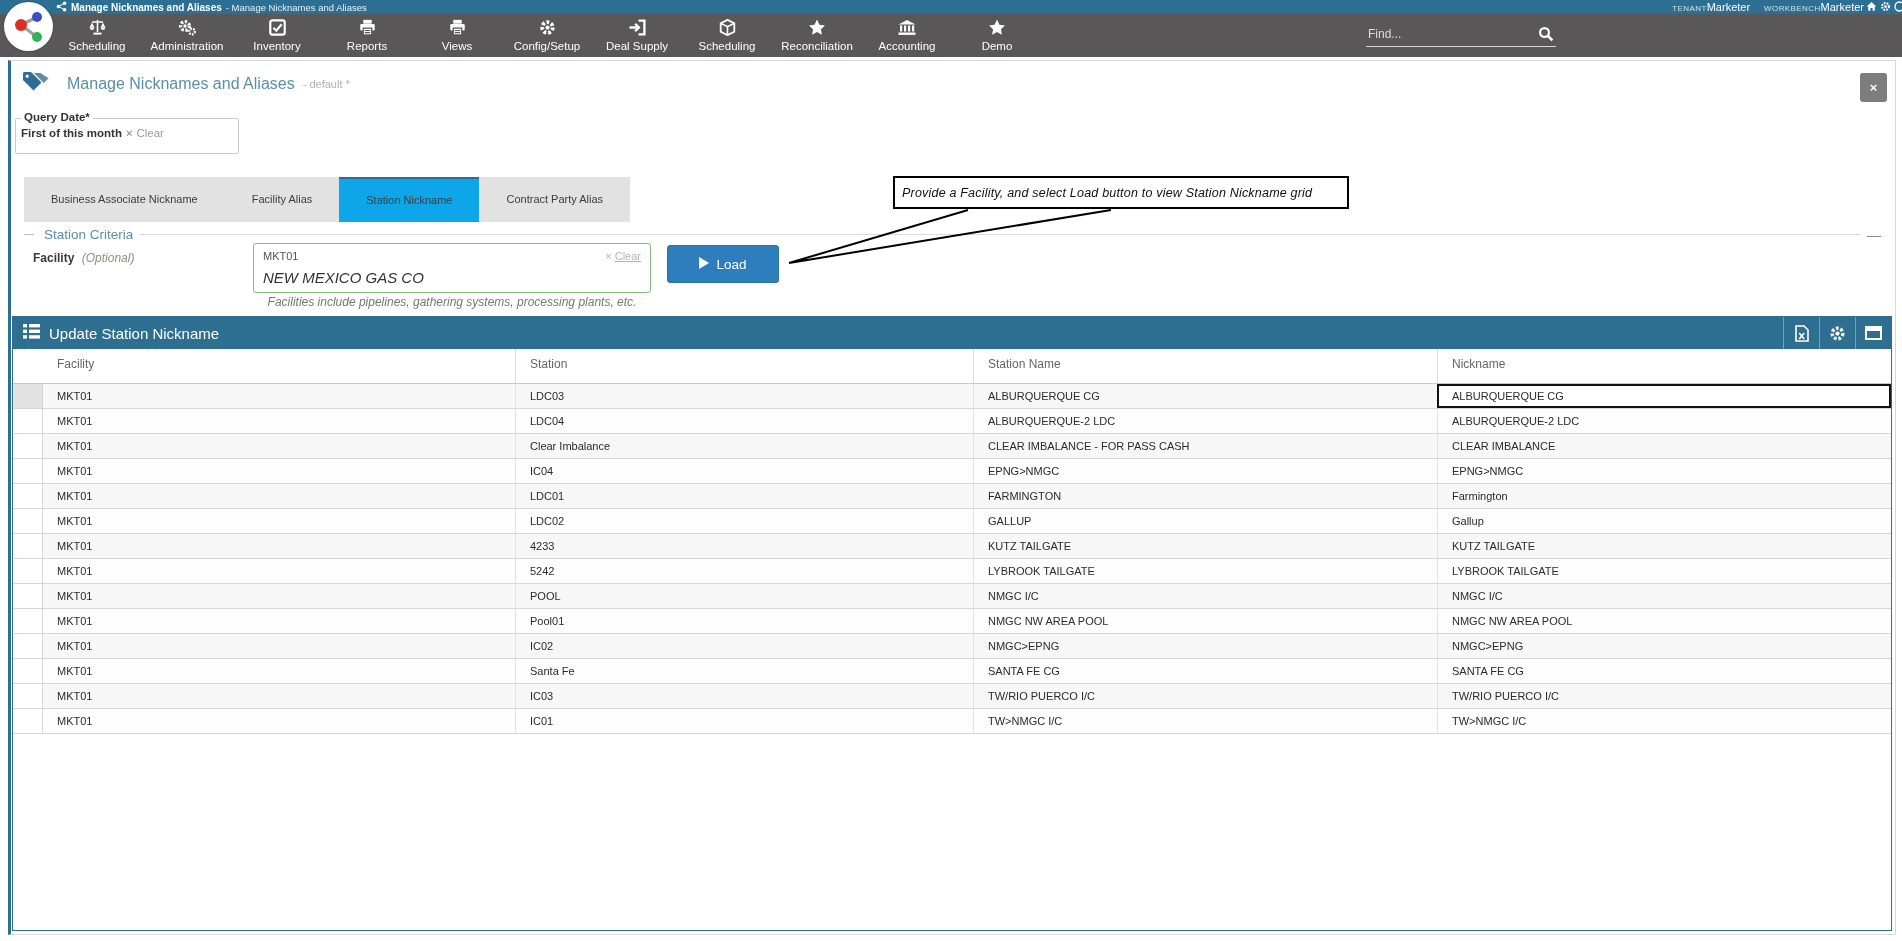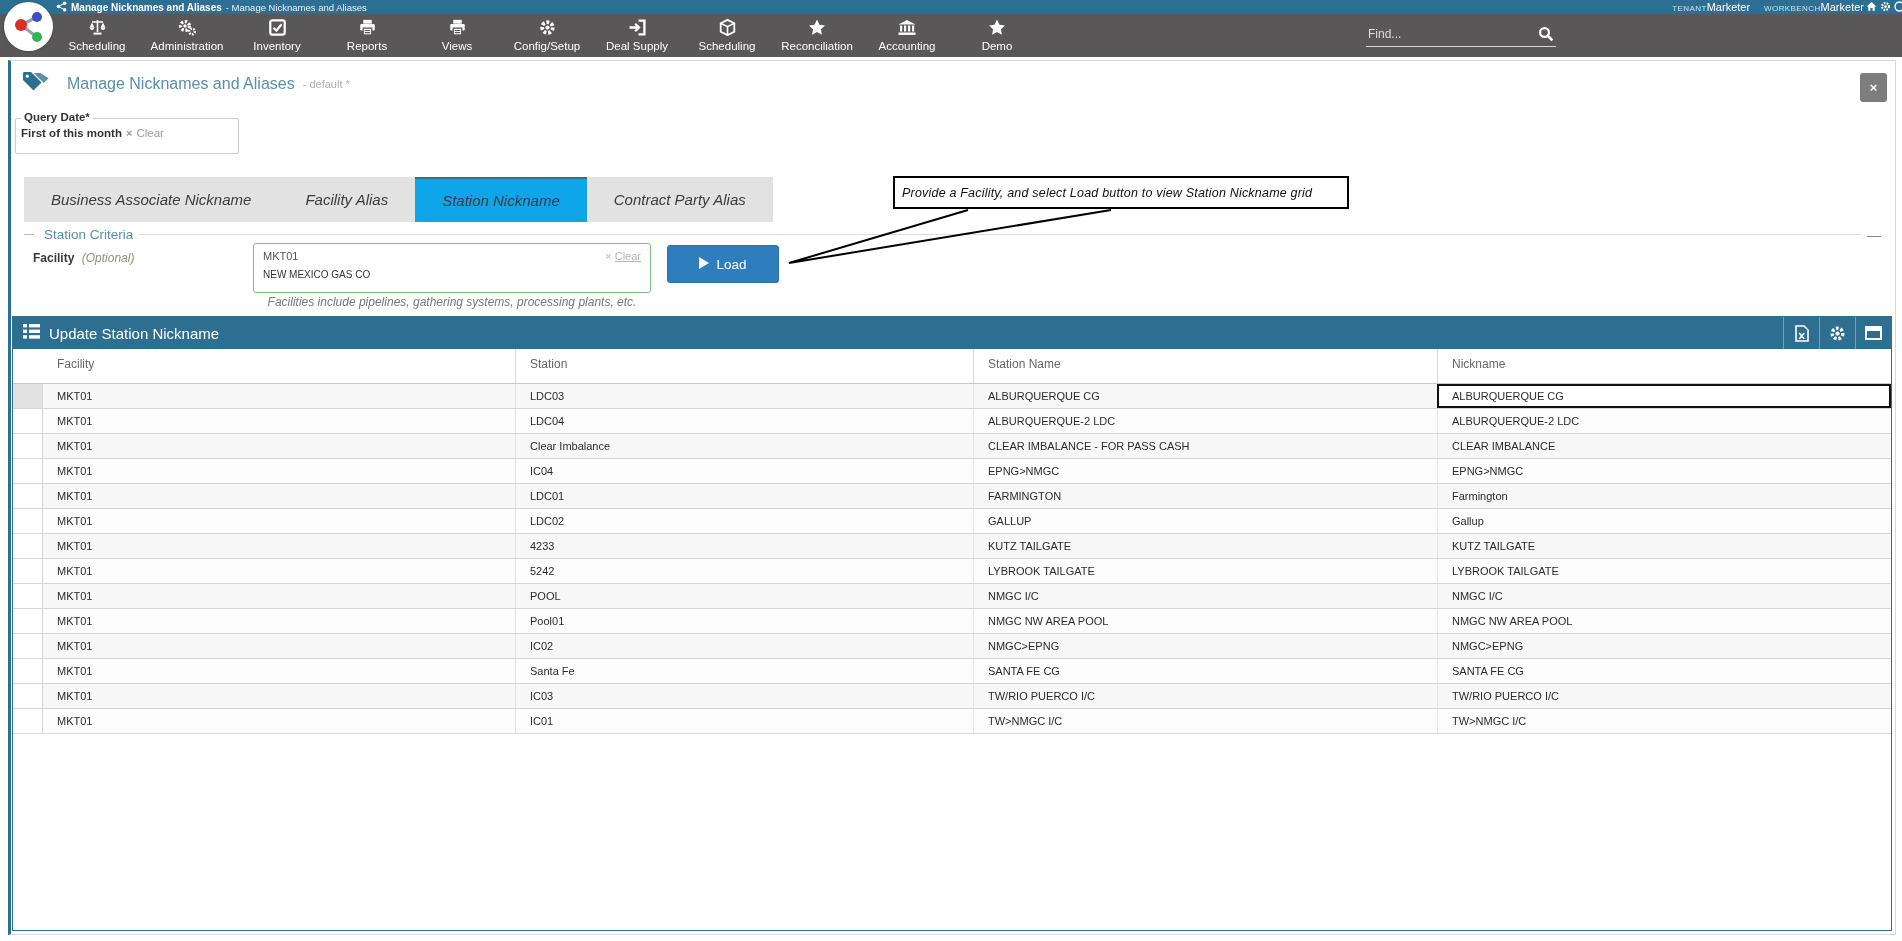--- a/index.html
+++ b/index.html
@@ -37,36 +37,36 @@
   .close-btn { position:absolute; right:8px; top:12px; width:27px; height:29px; background:#7d7d7d; border-radius:3px; color:#fff; font-size:13px; font-weight:bold; display:flex; align-items:center; justify-content:center; cursor:pointer; }
 
   .fieldset { position:absolute; left:4px; top:57px; width:224px; height:36px; border:1px solid #ccc; border-radius:2px; }
   .fieldset .legend { position:absolute; top:-8px; left:5px; background:#fff; padding:0 3px; font-size:11.5px; font-weight:bold; color:#333; }
   .fieldset .fs-body { position:absolute; left:5px; top:8px; font-size:11.5px; display:flex; align-items:center; gap:4px; }
   .fs-value { font-weight:bold; color:#333; }
   .fs-x { color:#9a9a9a; font-weight:bold; font-size:11px; cursor:pointer; }
   .fs-clear { color:#9a9a9a; cursor:pointer; }
 
   .tabs { position:absolute; left:13px; top:116px; height:45px; background:#e2e2e2; display:flex; }
-  .tab { padding:0 27px; line-height:45px; font-size:15px; color:#3c3c3c; cursor:pointer; white-space:nowrap;font-style:italic; }
+  .tab { padding:0 27px; line-height:45px; font-size:11px; color:#3c3c3c; cursor:pointer; white-space:nowrap; }
   .tab.active { background:#0ea5e9; border-top:2px solid #2d6e91; line-height:43px; }
 
   .criteria-row { position:absolute; left:13px; top:166px; right:14px; display:flex; align-items:center; }
   .criteria-legend { font-size:13.5px; color:#5b8fa8; white-space:nowrap; padding:0 6px 0 10px; }
   .criteria-line { flex:1; border-top:1px solid #ddd; height:0; }
   .criteria-dash { border-top:1px solid #bbb; width:10px; height:0; }
   .collapse-min { color:#8a8a8a; font-size:14px; margin-left:6px; cursor:pointer; line-height:10px; }
 
   .fac-row { position:absolute; left:22px; top:182px; display:flex; align-items:flex-start; }
   .fac-label { width:220px; padding-top:8px; font-size:12px; }
   .fac-label .nm { font-weight:bold; color:#3a3a3a; }
   .fac-label .opt { font-style:italic; color:#8f8f7a; margin-left:4px; }
   .fac-input { width:398px; min-height:50px; border:1px solid #84bd84; border-radius:3px; background:#fff; padding:6px 9px 5px 9px; position:relative; cursor:text; }
   .fac-line1 { font-size:11px; color:#555; }
-  .fac-line2 { font-size:10px; color:#333; margin-top:7px; }
+  .fac-line2 { font-size:15px; color:#333; margin-top:7px;font-style:italic; }
   .fac-clear { position:absolute; right:9px; top:6px; font-size:11px; color:#b5b5b5; cursor:pointer; }
   .fac-clear .u { text-decoration:underline; }
   .load-btn { margin-left:16px; margin-top:2px; width:112px; height:38px; background:#2e7ebd; border:1px solid #2a72ab; border-radius:3px; color:#fff; font-size:13.5px; display:flex; align-items:center; justify-content:center; gap:7px; cursor:pointer; }
   .helper { position:absolute; left:242px; top:234px; width:398px; text-align:center; font-size:12px; font-style:italic; color:#777; white-space:nowrap; }
 
   
   .grid { position:absolute; left:1px; right:3px; top:255px; bottom:3px; border:1px solid #2d6e91; display:flex; flex-direction:column; background:#fff; }
   .g-head { height:32px; background:#2d6e91; color:#fff; display:flex; align-items:center; flex:0 0 auto; }
   .g-title { margin-left:9px; font-size:15px; }
   .g-tools { margin-left:auto; display:flex; align-items:center; height:100%; }

